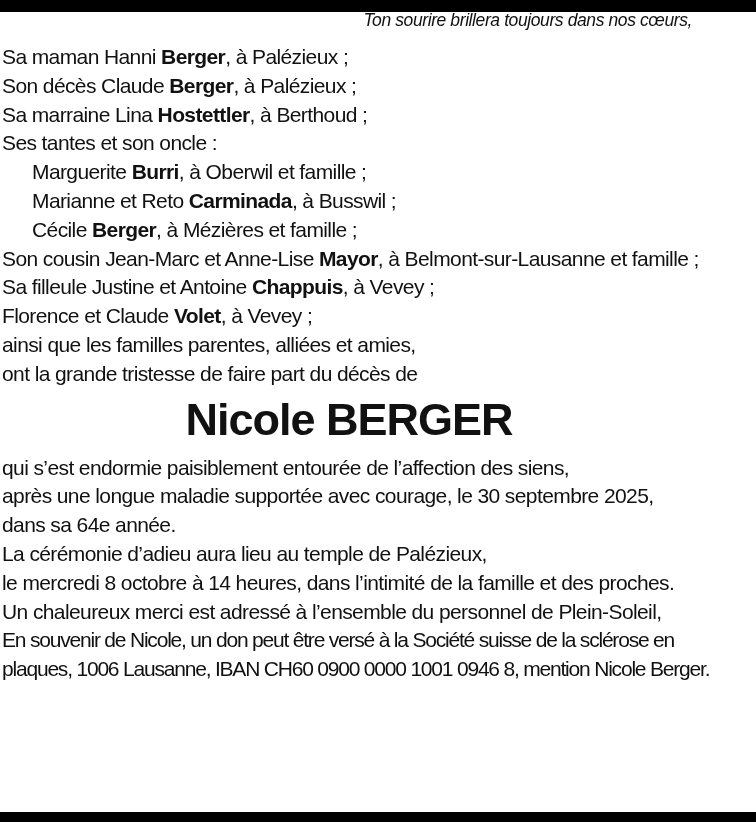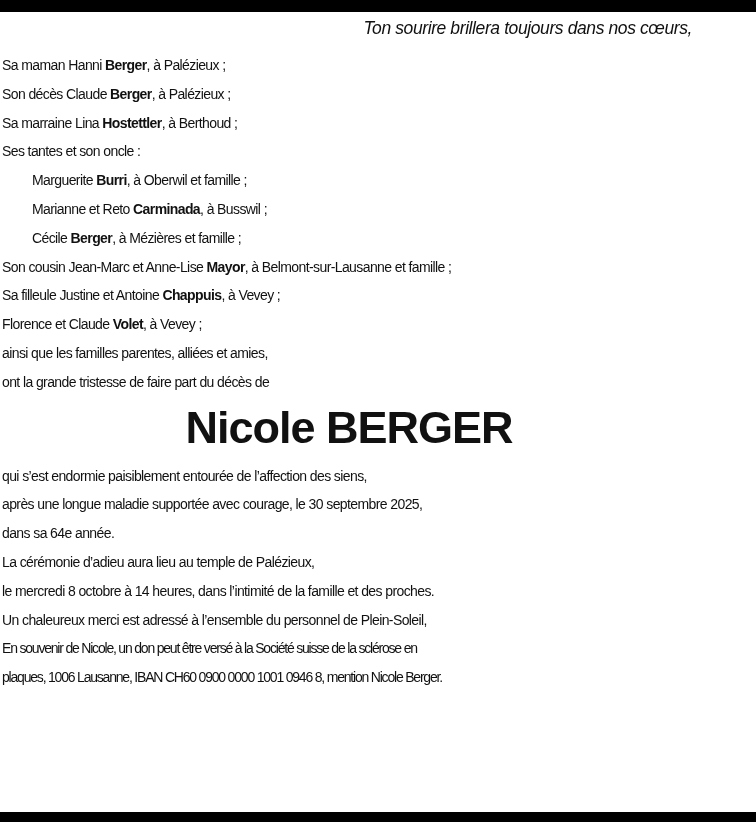--- a/index.html
+++ b/index.html
@@ -17,37 +17,37 @@
   .bar {
     position: absolute;
     left: 0;
     width: 756px;
     background: #000000;
   }
   .bar.top { top: 0; height: 12px; }
   .bar.bottom { bottom: 0; height: 10px; }
   .content {
     position: absolute;
-    top: 8px;
+    top: 0;
     left: 0;
     width: 700px;
     padding: 8px 4px 0 2px;
   }
   .quote {
     text-align: right;
     font-style: italic;
     font-size: 17.5px;
     line-height: 24px;
     letter-spacing: -0.4px;
     padding-right: 4px;
     margin-bottom: 11px;
   }
   .family .line,
   .paragraphs .line {
-    font-size: 14px;
+    font-size: 21px;
     line-height: 28.8px;
     letter-spacing: -0.6px;
     white-space: nowrap;
   }
   .line.indent { padding-left: 30px; }
   .line.tight { letter-spacing: -1.2px; }
   .line b { font-weight: 700; }
   .deceased-title {
     text-align: center;
     font-size: 45px;

